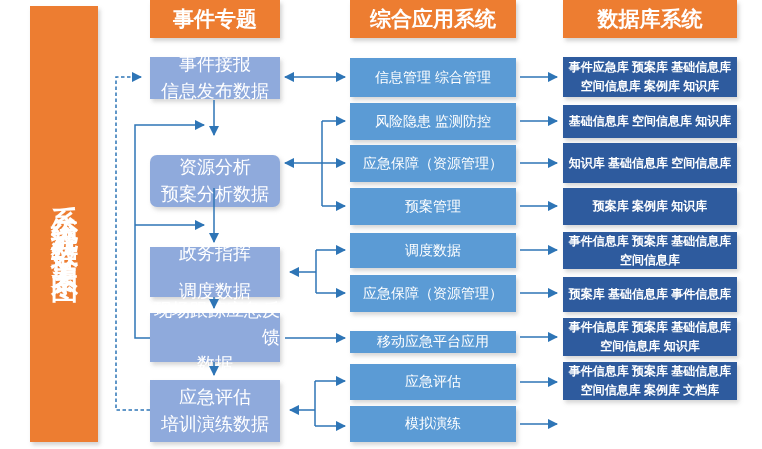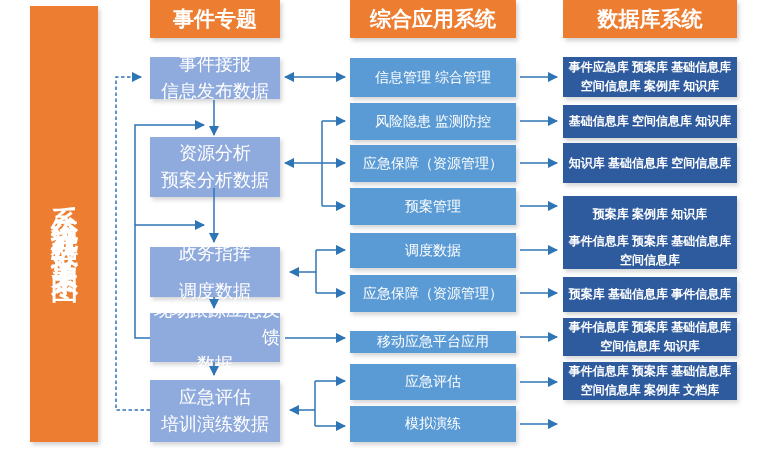--- a/index.html
+++ b/index.html
@@ -35,21 +35,21 @@
   </div>
 
   <div class="hdr" style="left:150px;width:130px;">事件专题</div>
   <div class="hdr" style="left:350px;width:166px;">综合应用系统</div>
   <div class="hdr" style="left:563px;width:174px;">数据库系统</div>
 
   <div class="box c1" style="top:57px;height:42px;">
     <span>事件接报</span>
     <span>信息发布数据</span>
   </div>
-  <div class="box c1" style="top:137px;height:60px;">
+  <div class="box c1" style="top:155px;height:52px;border-radius:7px;">
     <span>资源分析</span>
     <span>预案分析数据</span>
   </div>
   <div class="box c1" style="top:247px;height:50px;gap:11px;">
     <span>政务指挥</span>
     <span>调度数据</span>
   </div>
   <div class="box c1" style="top:313px;height:49px;">
     <span>现场跟踪应急反馈</span>
     <span>数据</span>
@@ -90,21 +90,21 @@
   <div class="box c3" style="top:105px;height:33px;">
     <span>基础信息库 空间信息库 知识库</span>
   </div>
   <div class="box c3" style="top:57px;height:40px;">
     <span>事件应急库 预案库 基础信息库</span>
     <span>空间信息库 案例库 知识库</span>
   </div>
   <div class="box c3" style="top:143px;height:40px;">
     <span>知识库 基础信息库 空间信息库</span>
   </div>
-  <div class="box c3" style="top:196px;height:37px;">
+  <div class="box c3" style="top:188px;height:37px;">
     <span>预案库 案例库 知识库</span>
   </div>
   <div class="box c3" style="top:232px;height:37px;">
     <span>事件信息库 预案库 基础信息库</span>
     <span>空间信息库</span>
   </div>
   <div class="box c3" style="top:277px;height:35px;">
     <span>预案库 基础信息库 事件信息库</span>
   </div>
   <div class="box c3" style="top:318px;height:38px;">

